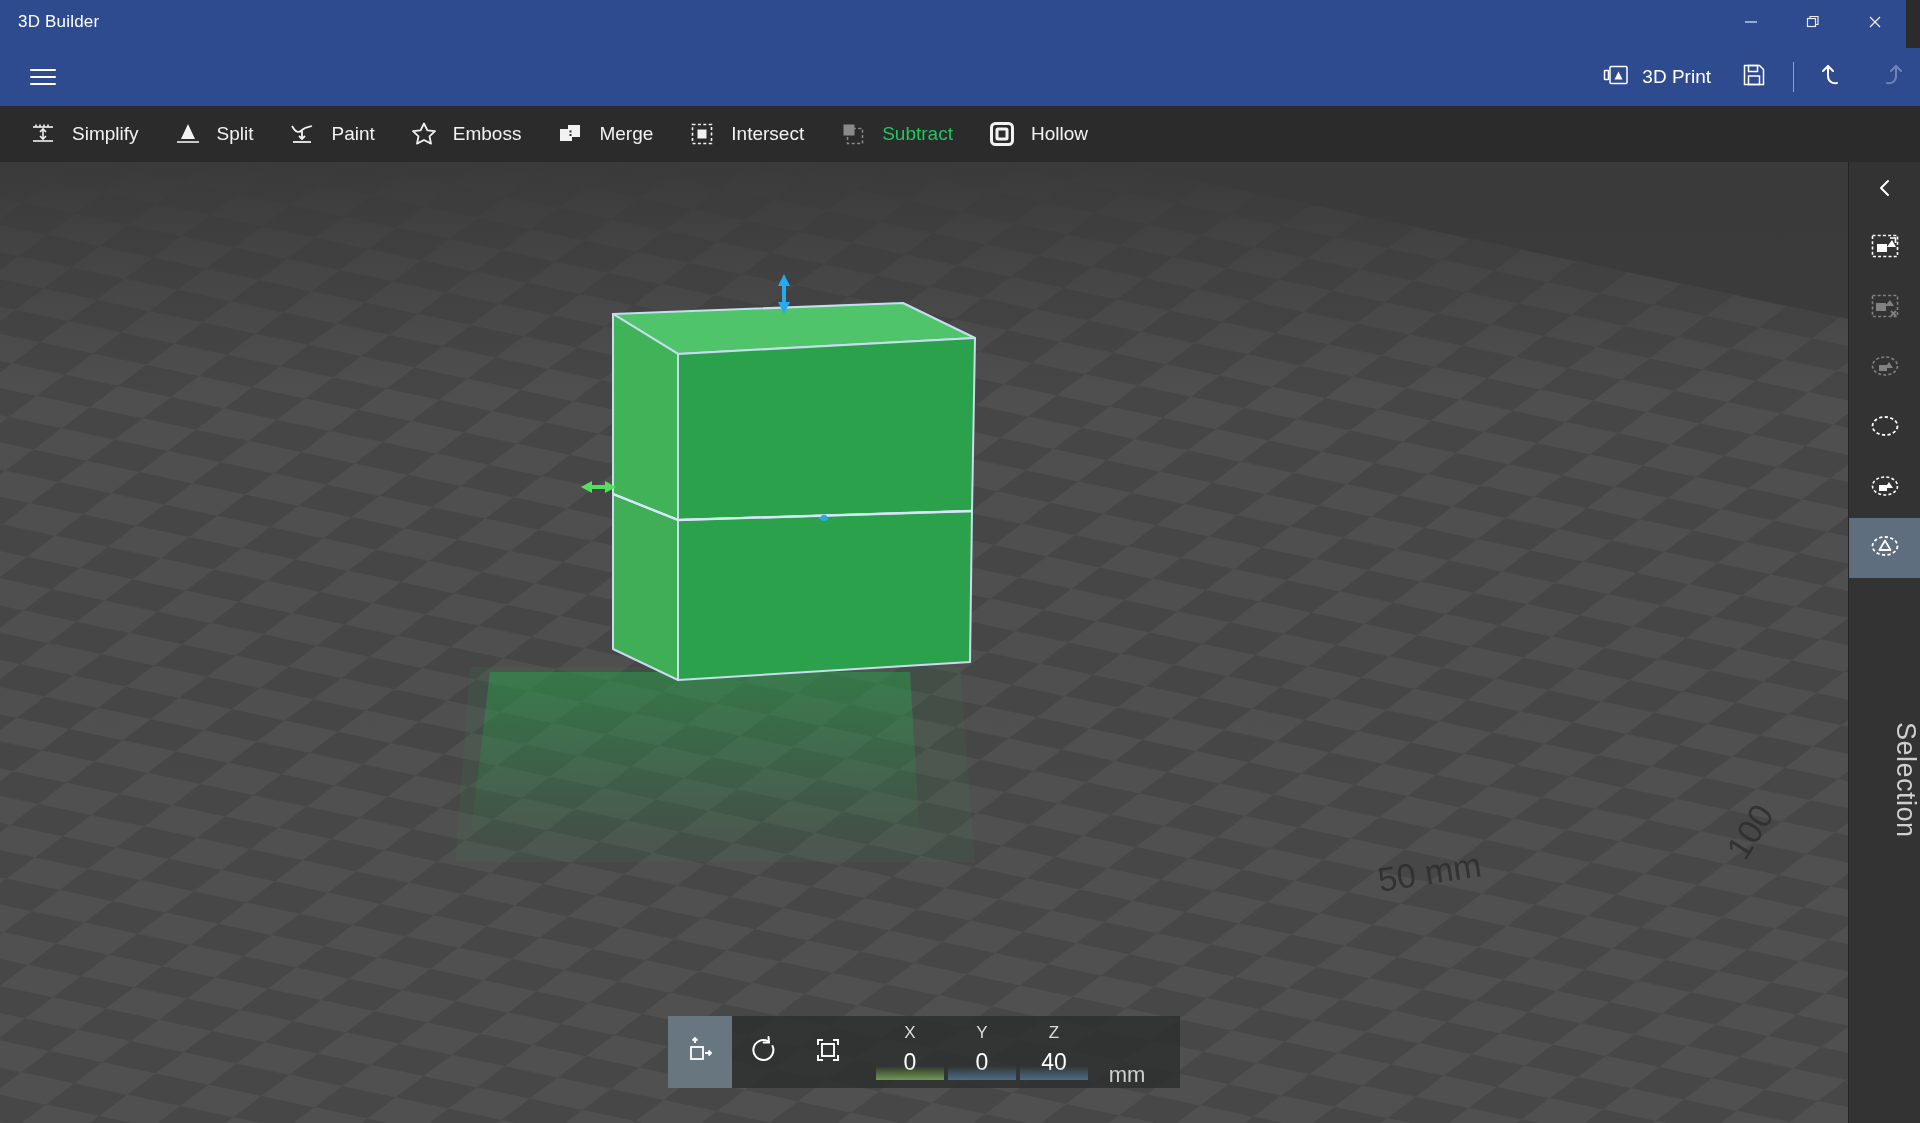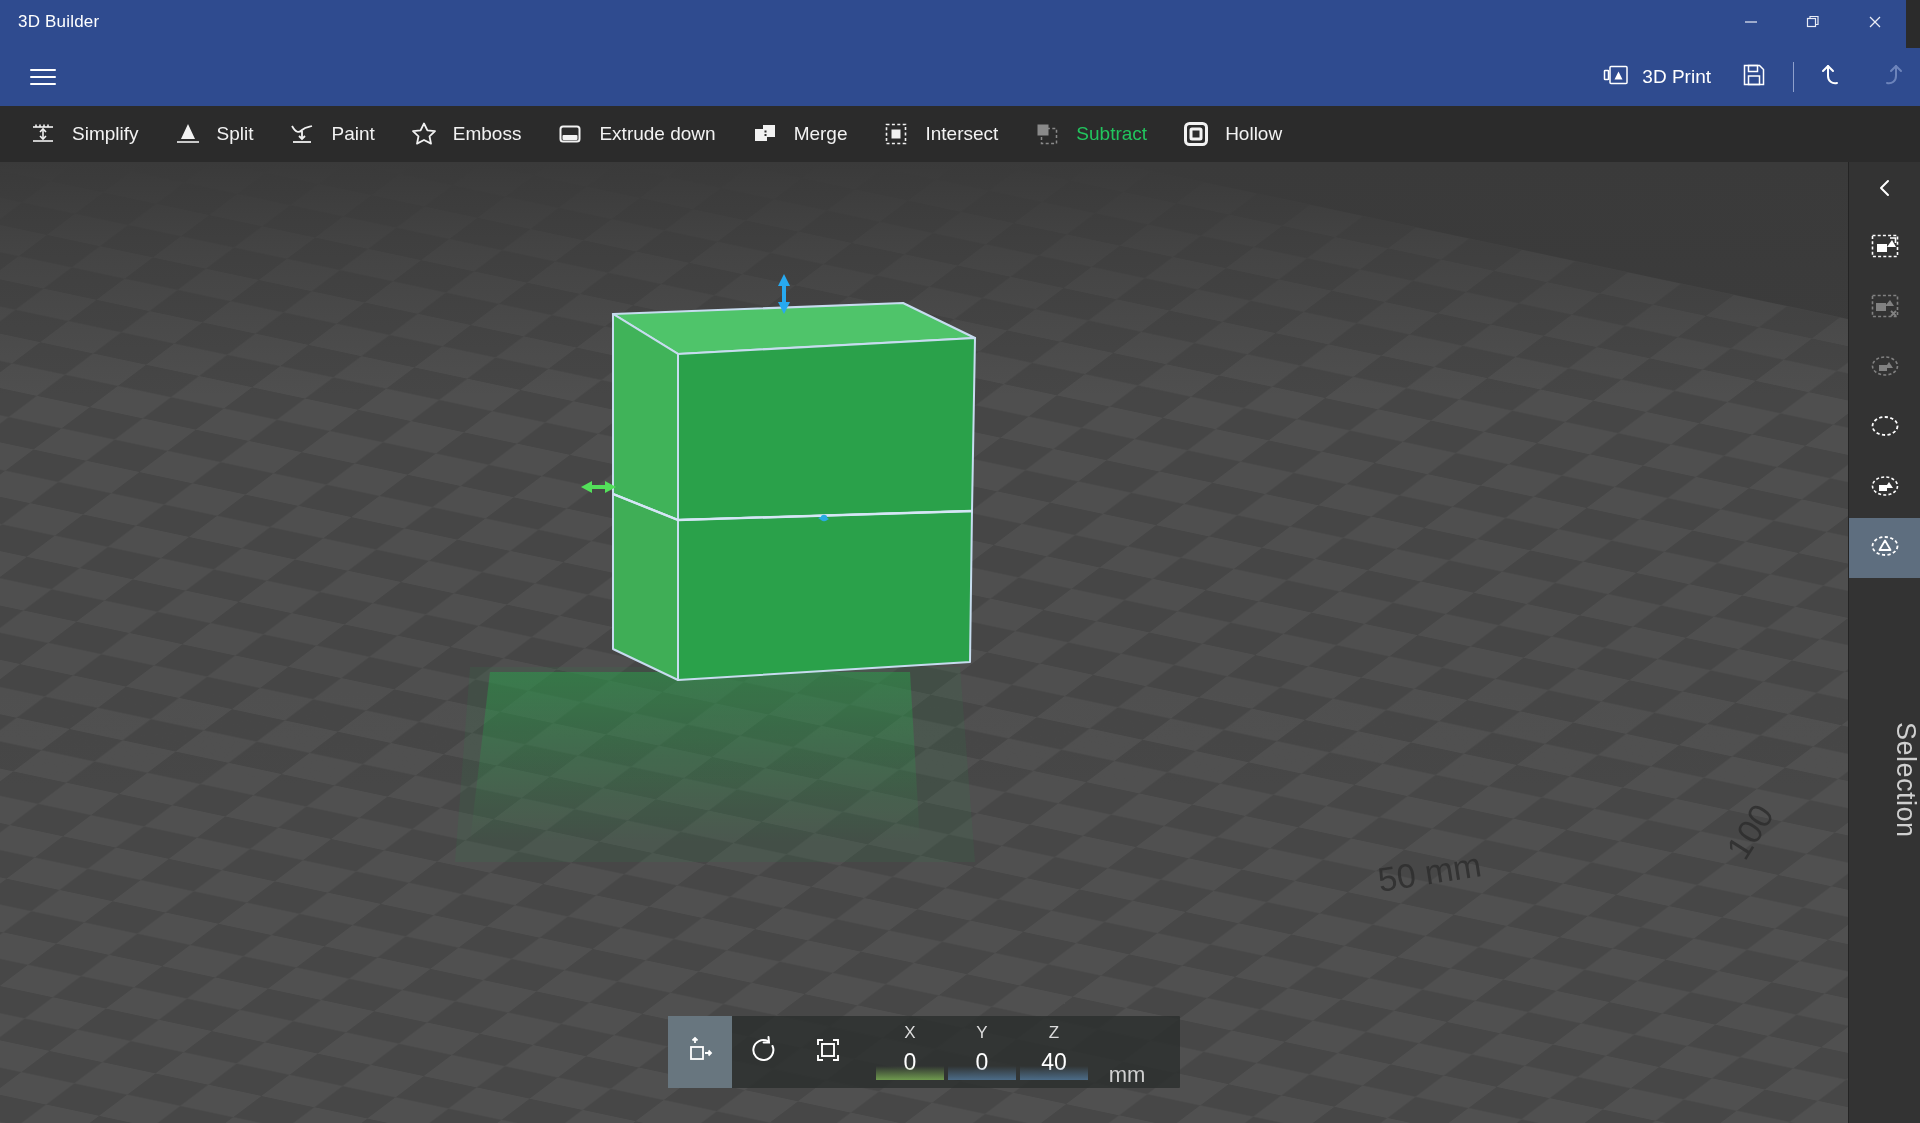--- a/index.html
+++ b/index.html
@@ -253,29 +253,20 @@
 
     <div class="tool">
       <span class="tool-ico">
         <svg width="28" height="28" viewBox="0 0 28 28" fill="none" stroke="#f2f2f2" stroke-width="1.8" stroke-linejoin="round">
           <path d="M14 3.5 L17.4 10.3 L25 11.2 L19.5 16.3 L21 23.6 L14 20 L7 23.6 L8.5 16.3 L3 11.2 L10.6 10.3 Z"></path>
         </svg>
       </span>
       <span class="tool-label">Emboss</span>
     </div>
 
-    <div class="tool">
-      <span class="tool-ico">
-        <svg width="26" height="26" viewBox="0 0 26 26">
-          <rect x="3.5" y="5.5" width="19" height="15" rx="2.5" fill="none" stroke="#f2f2f2" stroke-width="2"></rect>
-          <rect x="5.5" y="14" width="15" height="5" rx="1" fill="#f2f2f2"></rect>
-        </svg>
-      </span>
-      <span class="tool-label">Extrude down</span>
-    </div>
 
     <div class="tool">
       <span class="tool-ico">
         <svg width="26" height="26" viewBox="0 0 26 26">
           <rect x="3" y="8" width="12" height="12" fill="#f2f2f2"></rect>
           <rect x="11" y="4" width="12" height="12" fill="#f2f2f2"></rect>
           <rect x="12.5" y="9.5" width="2" height="2" fill="#2b2b2b"></rect>
           <rect x="12.5" y="13" width="2" height="2" fill="#2b2b2b"></rect>
         </svg>
       </span>

